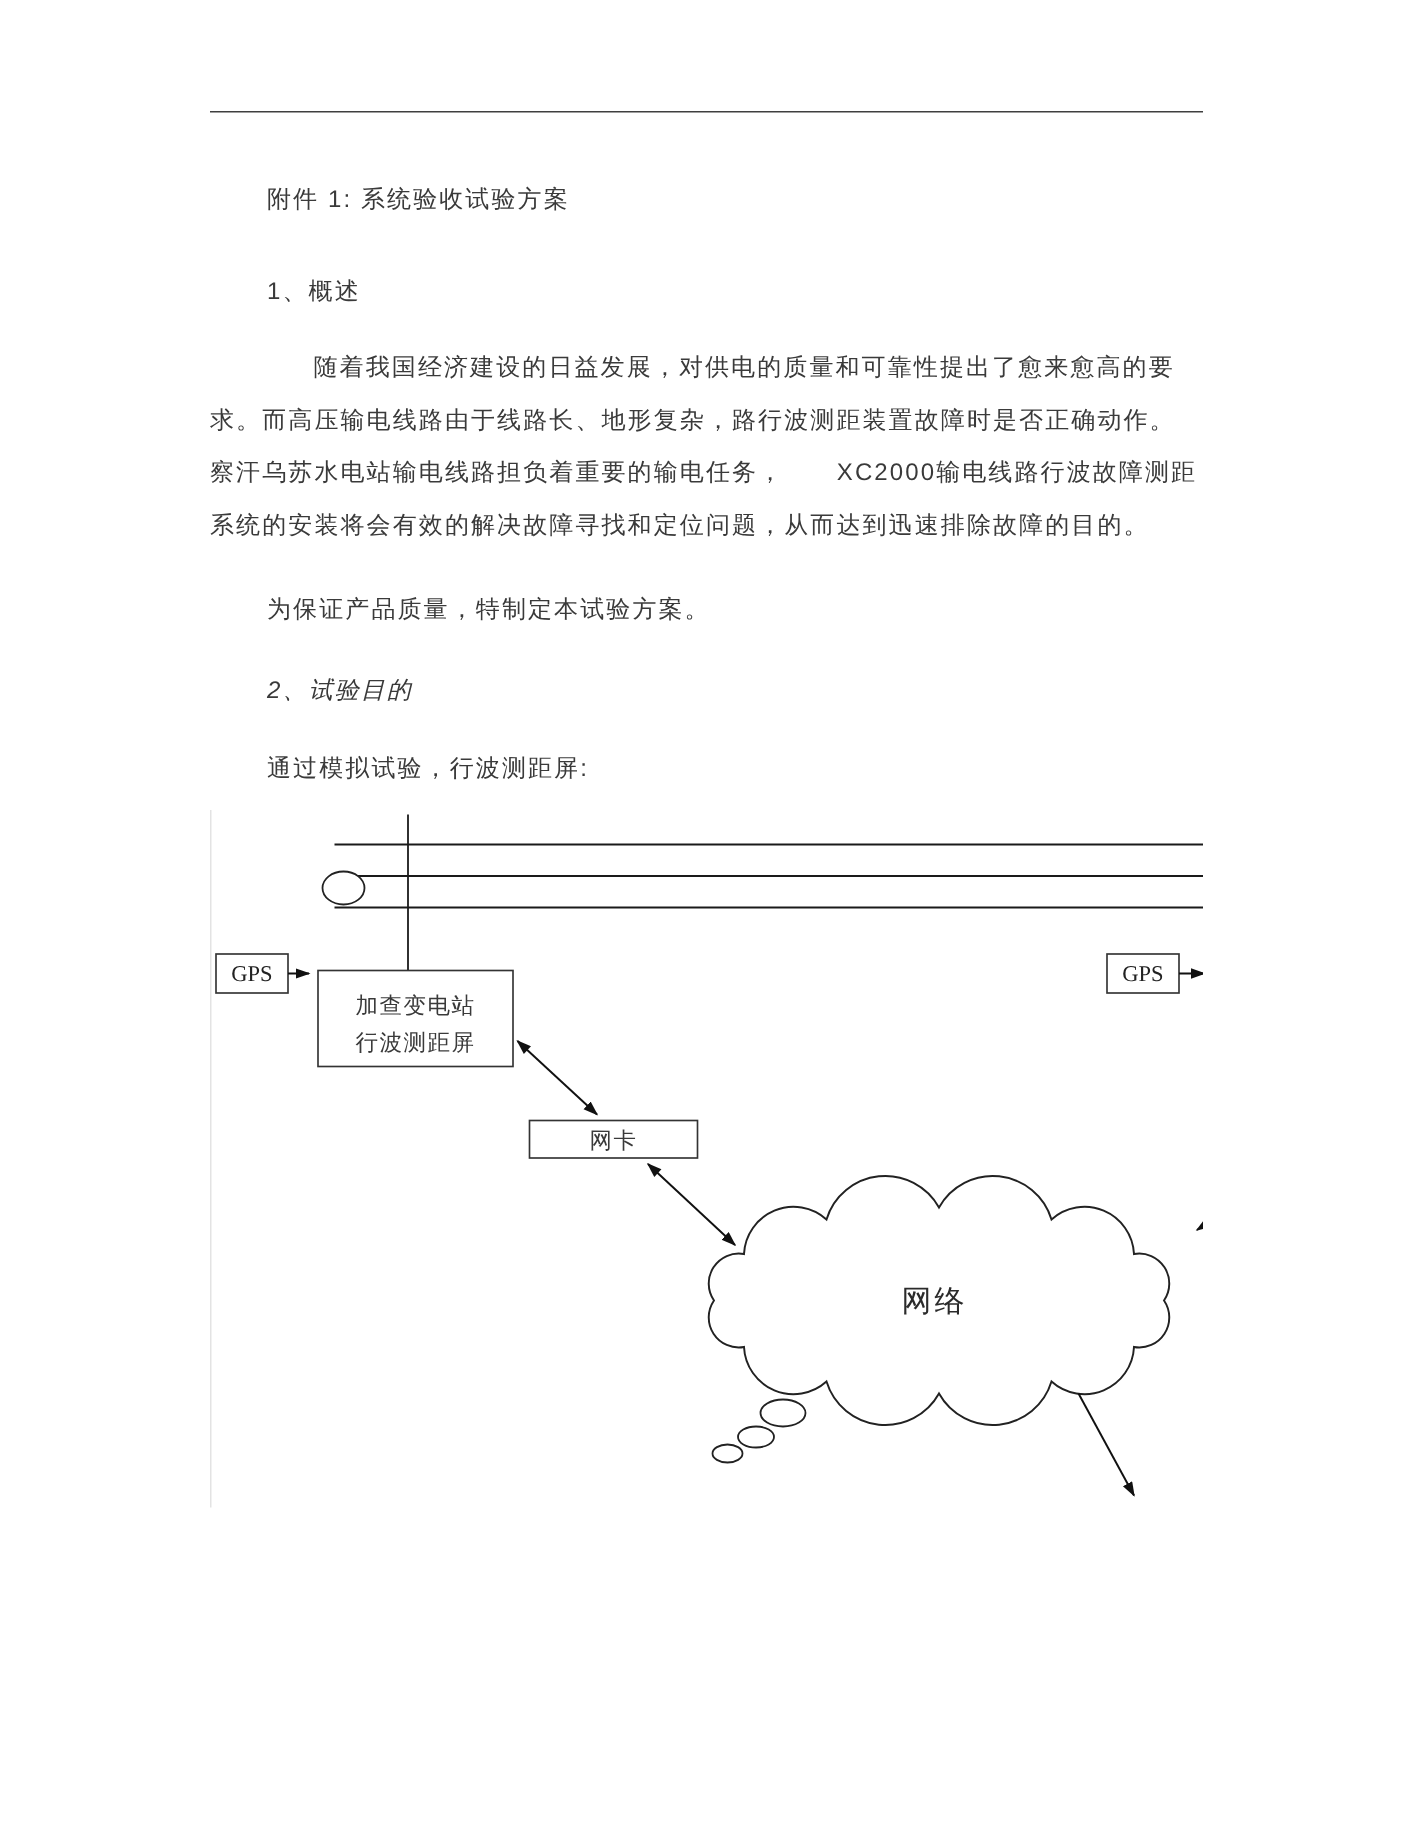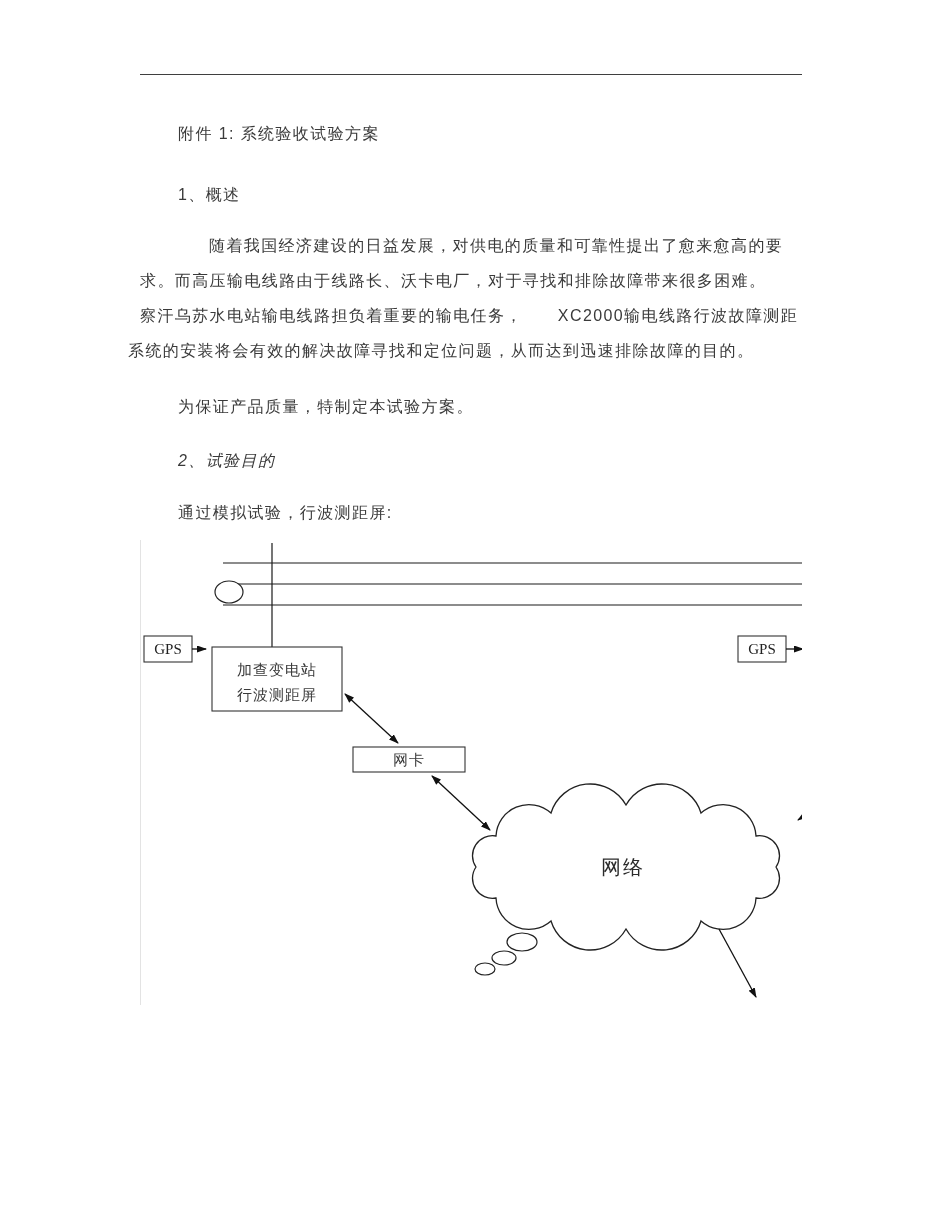--- a/index.html
+++ b/index.html
@@ -10,21 +10,21 @@
     overflow:hidden;
   }
   .t { position:absolute; font-size:16px; letter-spacing:1.4px; white-space:pre; line-height:1.3; }
   .top-rule { position:absolute; left:140px; top:74px; width:670px; height:0; border-top:1.6px solid #3f3f3f; }
 
   .attach  { left:178px; top:124px; }
   .h1a     { left:178px; top:185px; }
   .p1-0    { left:178px; top:236px;margin-left:31px; }
   .p1-1    { left:140px; top:271px; }
   .p1-2    { left:140px; top:306px; }
-  .p1-3    { left:128px; top:341px;text-align:right; }
+  .p1-3    { left:140px; top:341px;text-align:right; }
   .p2      { left:178px; top:397px;text-align:center; }
   .h2a     { left:178px; top:451px;font-style:italic; }
   .p3      { left:178px; top:503px; }
   .b1      { left:178px; top:1057px; }
   .b2      { left:140px; top:1097px; }
 
   .diagram { position:absolute; left:140px; top:540px; width:795px; height:465px; border-left:1px solid #e3e3e3; }
   .diagram svg { display:block; }
   .wire  { stroke:#1a1a1a; stroke-width:1.2; fill:none; }
   .arrow { stroke:#111111; stroke-width:1.3; fill:none; }
@@ -41,21 +41,21 @@
 <body>
 
 <div class="page">
 
   <div class="top-rule"></div>
 
   <div class="t attach">附件 1: 系统验收试验方案</div>
   <div class="t h1a">1、概述</div>
 
   <div class="t p1-0">随着我国经济建设的日益发展，对供电的质量和可靠性提出了愈来愈高的要</div>
-  <div class="t p1-1">求。而高压输电线路由于线路长、沃卡电厂，对于寻找和排除故障带来很多困难。</div>
+  <div class="t p1-1">求。而高压输电线路由于线路长、地形复杂，路行波测距装置故障时是否正确动作。</div>
   <div class="t p1-2">察汗乌苏水电站输电线路担负着重要的输电任务，      XC2000输电线路行波故障测距</div>
   <div class="t p1-3">系统的安装将会有效的解决故障寻找和定位问题，从而达到迅速排除故障的目的。</div>
 
   <div class="t p2">为保证产品质量，特制定本试验方案。</div>
   <div class="t h2a">2、试验目的</div>
   <div class="t p3">通过模拟试验，行波测距屏:</div>
 
   <div class="diagram">
     <svg viewBox="0 0 795 465" width="795" height="465">
       <defs>

